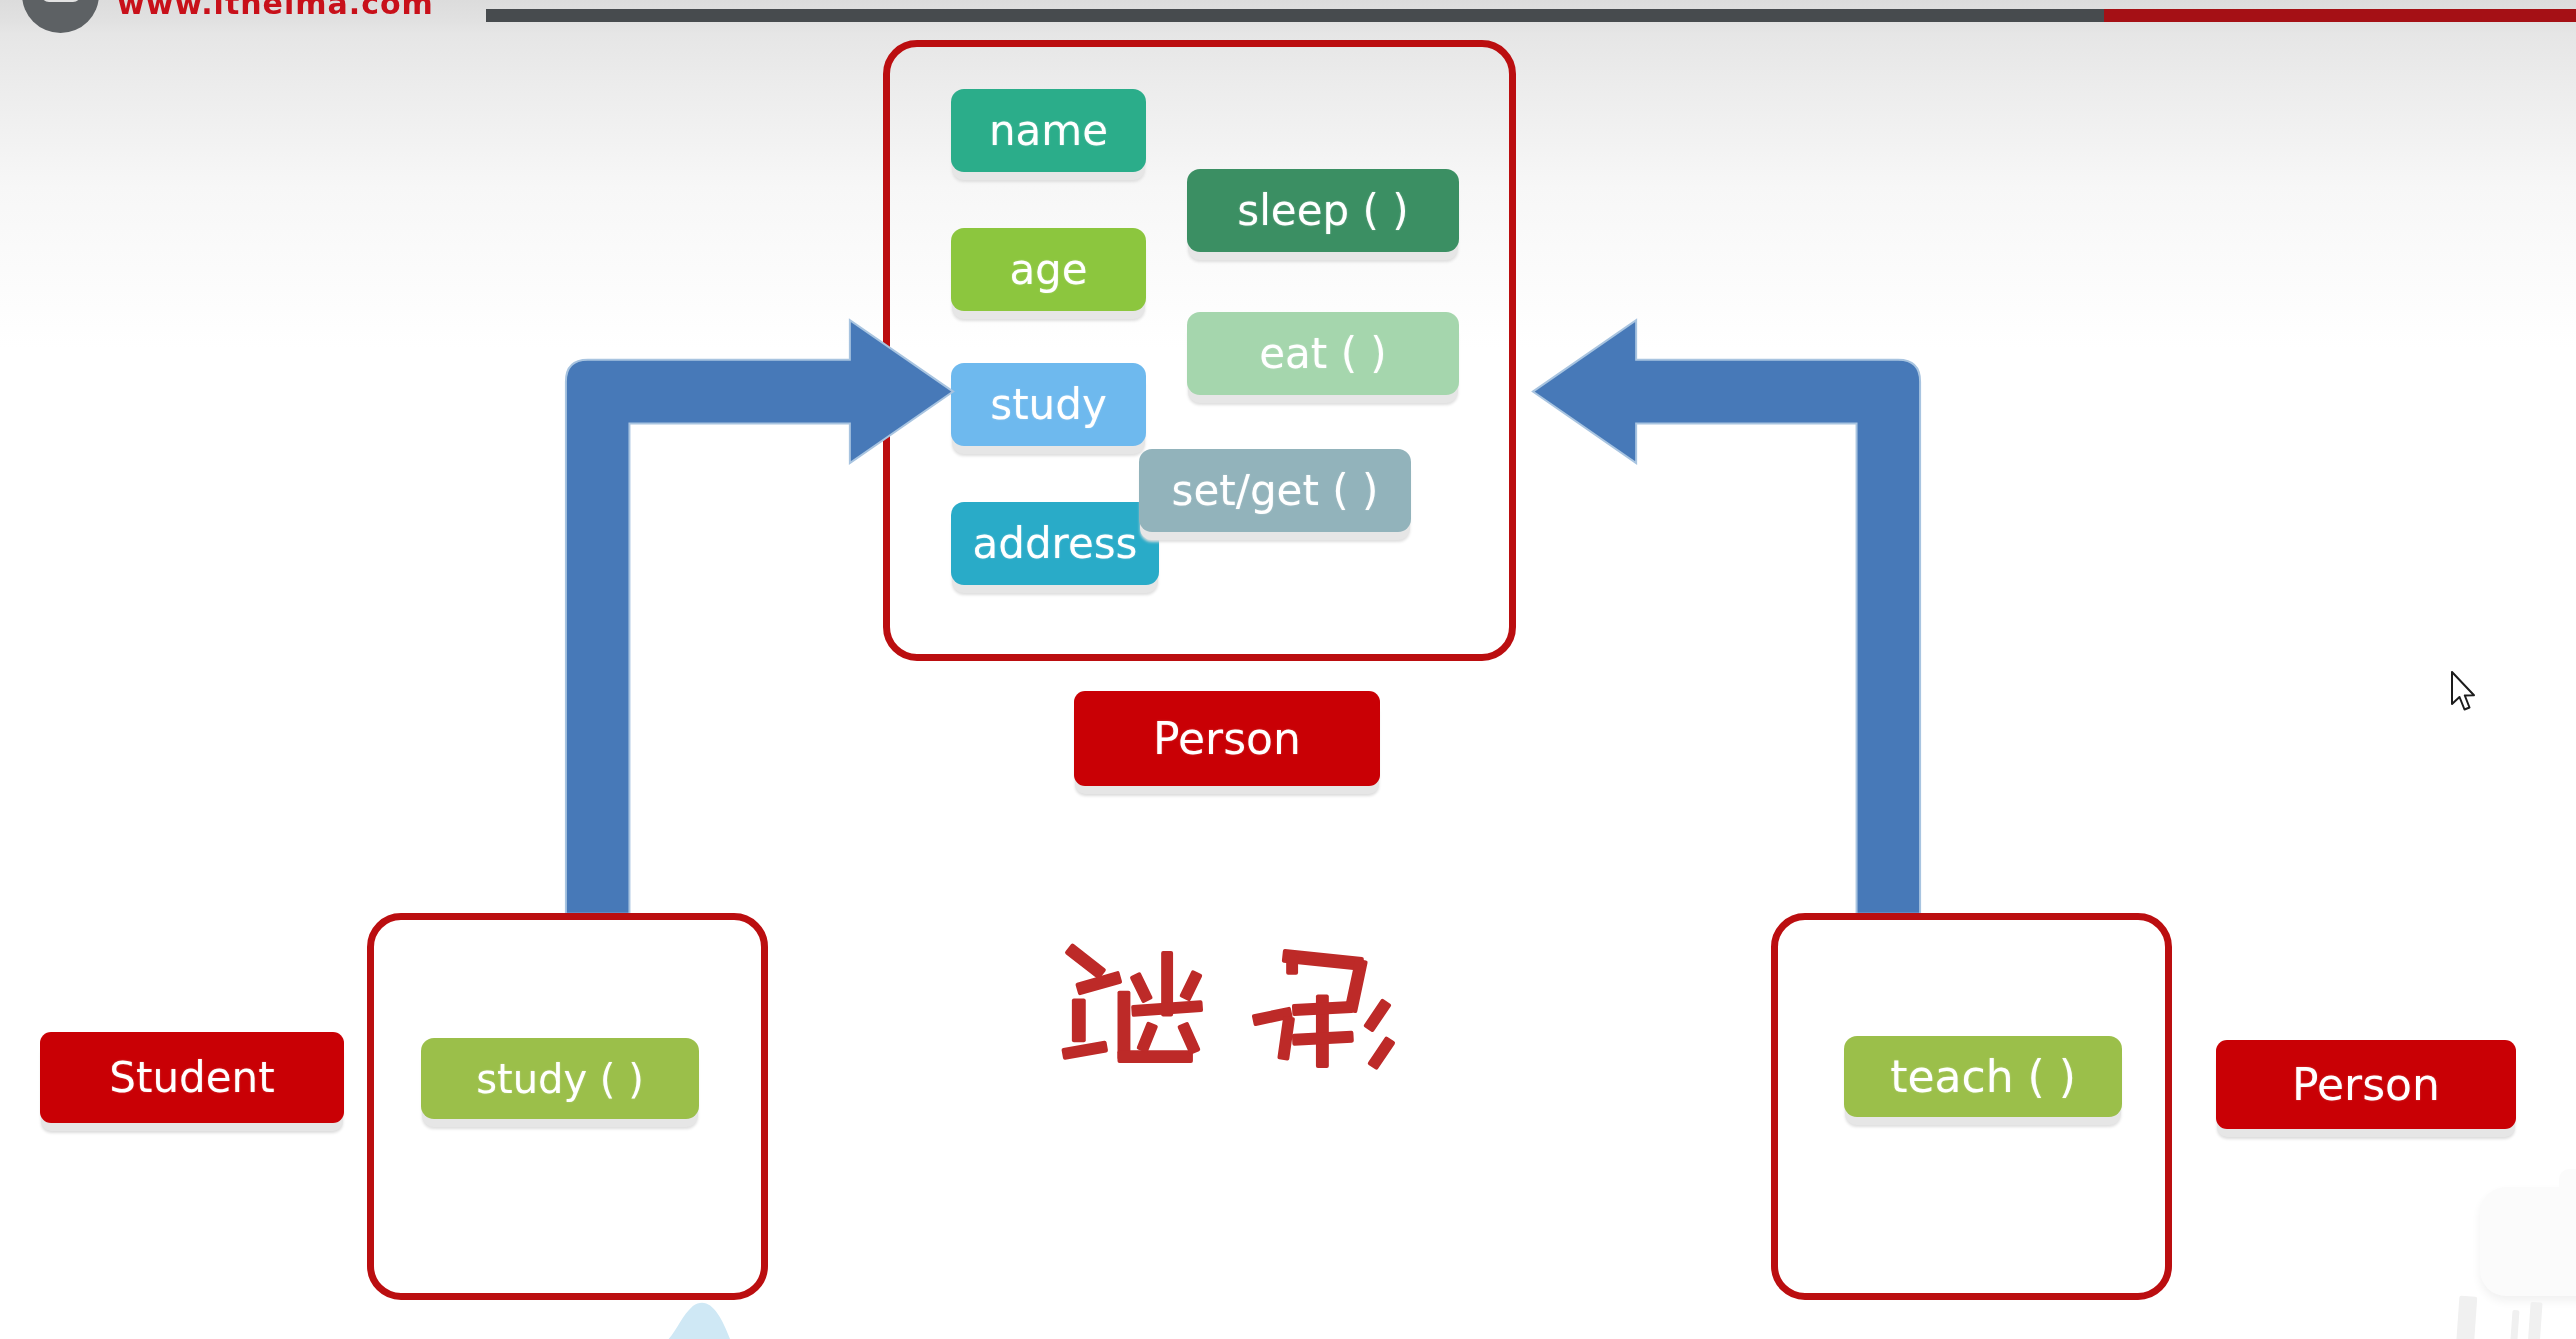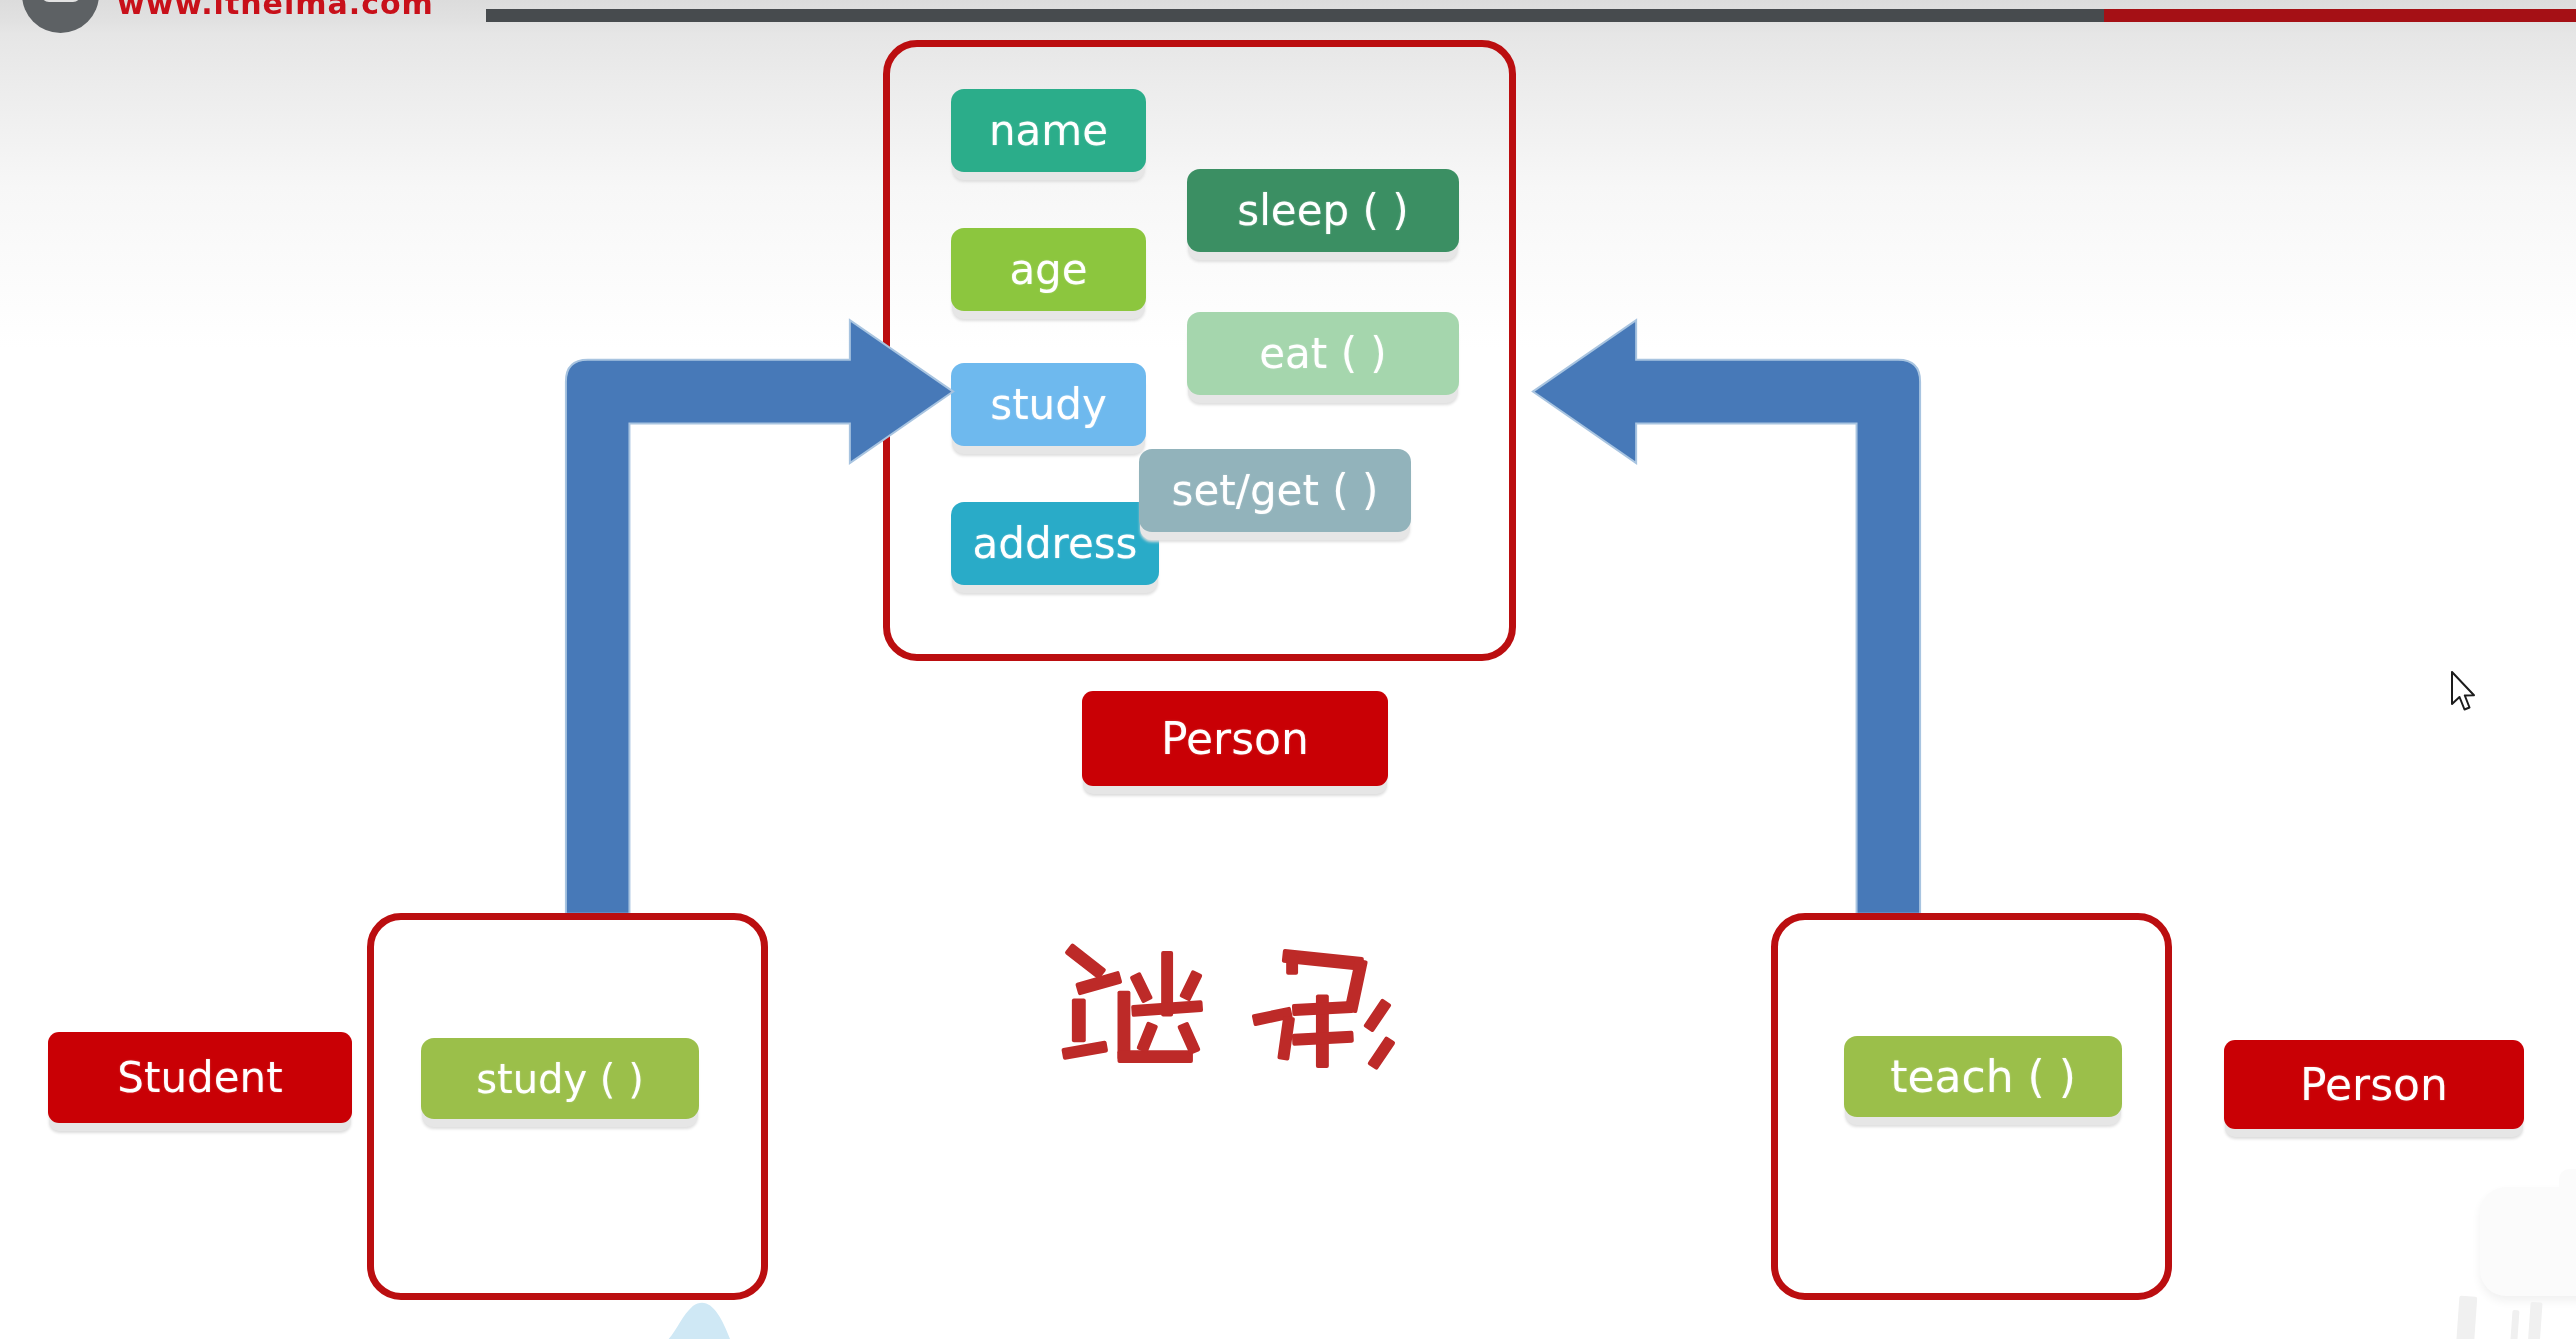--- a/index.html
+++ b/index.html
@@ -97,21 +97,20 @@
     position: absolute;
     border-radius: 11px;
     background: #c90005;
     color: #ffffff;
     display: flex;
     align-items: center;
     justify-content: center;
     box-shadow: 0 9px 0 -1px #e6e6e6, 0 11px 3px -1px #dcdcdc;
     text-shadow: 0 0 2px rgba(255,255,255,0.3);
     box-sizing: border-box;
-    margin-left: 8px;
   }
   #label-person  { left: 1074px; top: 691px; width: 306px; height: 95px; font-size: 44px; }
   #label-student { left: 40px;  top: 1032px; width: 304px; height: 91px; font-size: 42px; }
   #label-teacher { left: 2216px; top: 1040px; width: 300px; height: 89px; font-size: 44px; }
 
   
   .attr { font-size: 42px; }
   #attr-name    { left: 951px; top: 89px;  width: 195px; height: 83px;  background: #2bad8a; }
   #attr-age     { left: 951px; top: 228px; width: 195px; height: 83px;  background: #8cc63e; }
   #attr-gender  { left: 951px; top: 363px; width: 195px; height: 83px;  background: #6eb9ee; }

